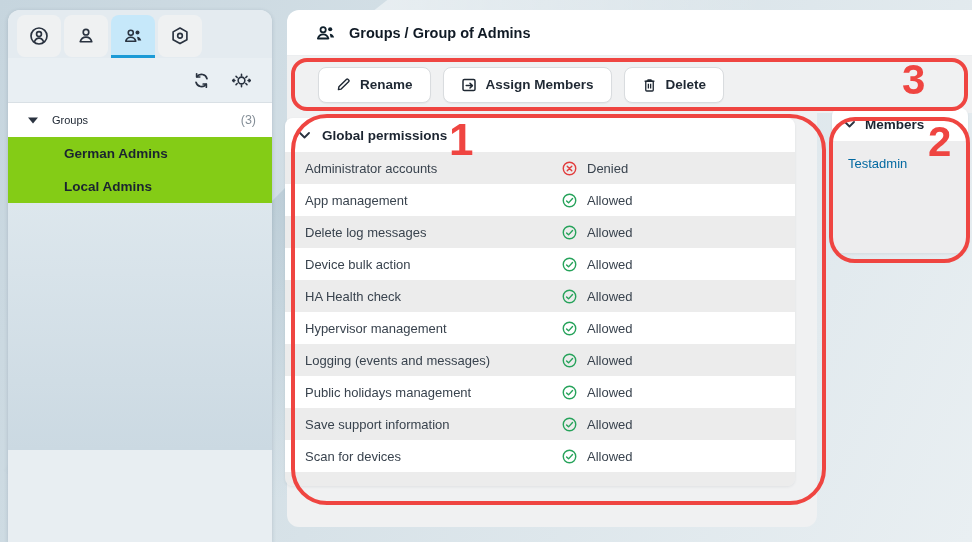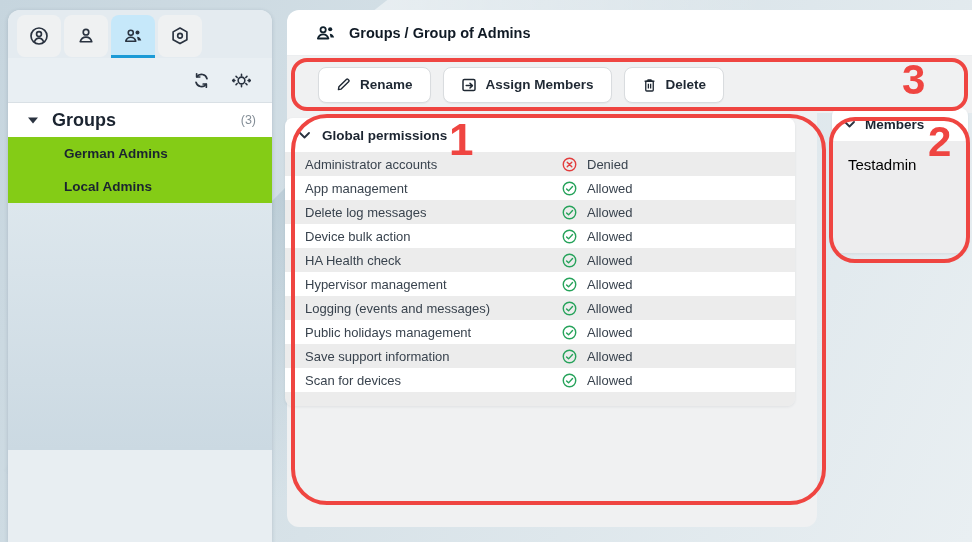--- a/index.html
+++ b/index.html
@@ -27,21 +27,21 @@
     padding:5px 0 0 9px; gap:3px;}
   .tab{width:44px; height:42px; border-radius:8px; background:#eff1f2;
     display:flex; align-items:center; justify-content:center; position:relative; cursor:pointer;}
   .tab.selected{background:#c6e8fa; border-radius:8px 8px 0 0;}
   .tab.selected::after{content:""; position:absolute; left:0; right:0; bottom:-1px;
     height:3px; background:var(--accent,#1b9ad6);}
   .sb-toolbar{height:45px; background:#e9eff3; display:flex; align-items:center;
     justify-content:flex-end; gap:20px; padding-right:20px; border-bottom:1px solid #d9e0e5;}
   .tree-group{height:34px; background:#fff; display:flex; align-items:center;
     padding:0 16px 0 20px; gap:14px;}
-  .tree-group-label{font-size:18px; font-weight:700; color:#1b2430; flex:1;}
+  .tree-group-label{font-size:11px; font-weight:400; color:#1b2430; flex:1;}
   .tree-count{font-size:12.5px; color:#848e97;}
   .tree-item{height:33px; background:#84cc16; display:flex; align-items:center;
     padding-left:56px; font-size:13.5px; font-weight:700; color:#1b2430; position:relative; cursor:pointer;}
   .tree-item.selected{background:#cbe9fa;}
   .tree-item.selected::before{content:""; position:absolute; left:0; top:0; bottom:0;
     width:4px; background:var(--accent,#1b9ad6);}
   .sb-fill{height:247px; background:linear-gradient(180deg,#dde7ed 0%,#cbd9e2 100%);}
 
   
   .main-header{position:absolute; left:287px; top:10px; width:685px; height:46px;
@@ -54,36 +54,36 @@
     display:inline-flex; align-items:center; gap:9px; padding:0 17px;
     font-size:13.5px; font-weight:700; color:#1f2833; cursor:pointer;
     box-shadow:0 1px 1px rgba(0,0,0,.04);}
   .content-left{position:absolute; left:287px; top:113px; width:530px; height:414px;
     background:#f0f1f2; border-radius:0 0 12px 12px;}
   .perm-card{position:absolute; left:285px; top:118px; width:510px;
     border-radius:8px; overflow:hidden; box-shadow:0 1px 3px rgba(20,35,50,.08);}
   .panel-header{height:34px; background:#fff; display:flex; align-items:center;
     gap:12px; padding-left:14px;}
   .panel-title{font-size:13.5px; font-weight:700; color:#1b2430;}
-  .perm-row{height:24px; display:flex; align-items:center; padding:0 16px 0 20px;}
+  .perm-row{height:32px; display:flex; align-items:center; padding:0 16px 0 20px;}
   .perm-row:nth-child(odd){background:#ececec;}
   .perm-row:nth-child(even){background:#ffffff;}
   .perm-label{flex:1; font-size:13px; color:#39434e;}
   .perm-status{width:218px; display:flex; align-items:center; gap:9px;
     font-size:13px; color:#39434e;}
   .status-icon .allowed-glyph{display:inline-flex;}
   .status-icon .denied-glyph{display:none;}
   .perm-row.denied .denied-glyph{display:inline-flex;}
   .perm-footer{height:14px; background:#ececec;}
   .members-card{position:absolute; left:832px; top:108px; width:136px; height:145px;
     border-radius:8px; overflow:hidden; box-shadow:0 1px 3px rgba(20,35,50,.08);}
   .members-header{height:33px; background:#fff; display:flex; align-items:center;
     gap:10px; padding-left:12px;}
   .members-body{height:112px; background:#ededee; padding:15px 0 0 16px;}
-  .member-item{font-size:15px; color:#000000;}
+  .member-item{font-size:13px; color:#0369a1;}
 
   
   .ring{position:absolute; border:4px solid var(--annot,#ef4541); pointer-events:none;}
   .ring1{left:291px; top:114px; width:535px; height:391px; border-radius:36px;}
   .ring2{left:829px; top:117px; width:141px; height:146px; border-radius:26px;}
   .ring3{left:291px; top:58px; width:677px; height:53px; border-radius:16px;}
   .annot-num{position:absolute; color:var(--annot,#ef4541); font-weight:800;
     pointer-events:none; line-height:1;}
   .num1{left:449px; top:118px; font-size:44px;}
   .num2{left:928px; top:121px; font-size:42px;}

